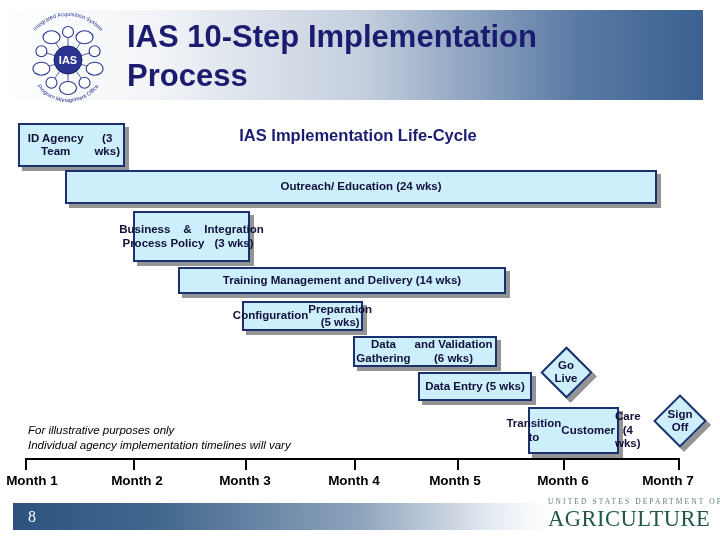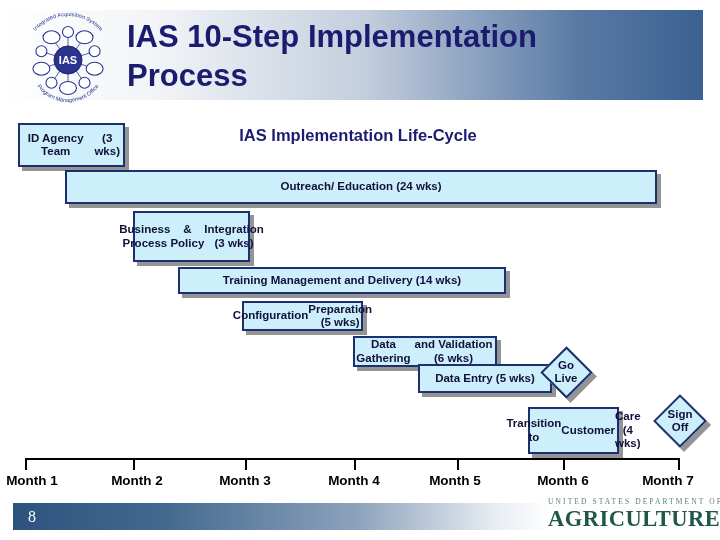--- a/index.html
+++ b/index.html
@@ -60,21 +60,21 @@
     font-family:"Liberation Serif",serif;font-weight:bold;font-style:italic;
     font-size:20px;color:var(--usda-blue);border-bottom:2.5px solid var(--usda-blue);
     display:inline-block;line-height:20px;padding-bottom:0px;
   }
   .usda-right{position:absolute;left:58px;top:2px;width:164px;}
   .usda-dept{
     font-family:"Liberation Serif",serif;font-size:7.5px;letter-spacing:2.1px;
     color:#5f8279;white-space:nowrap;
   }
   .usda-agriculture{
-    font-family:"Liberation Serif",serif;font-weight:bold;font-size:22.5px;
+    font-family:"Liberation Serif",serif;font-weight:normal;font-size:22.5px;
     color:var(--usda-green);letter-spacing:0.5px;line-height:24px;margin-top:1px;
   }
 </style>
 </head>
 <body>
 
 <div class="slide">
 
   <div class="header-band"></div>
 
@@ -139,21 +139,21 @@
         <div>Training Management and Delivery (14 wks)</div>
       </div>
       <div class="phase-box" style="left: 242px; top: 301px; width: 121px; height: 30px; align-items: center;">
         <div>Configuration</div>
         <div>Preparation (5 wks)</div>
       </div>
       <div class="phase-box" style="left: 353px; top: 336px; width: 144px; height: 31px;">
         <div>Data Gathering</div>
         <div>and Validation (6 wks)</div>
       </div>
-      <div class="phase-box" style="left: 418px; top: 364px; width: 134px; height: 29px;">
+      <div class="phase-box" style="left: 418px; top: 372px; width: 114px; height: 29px;">
         <div>Data Entry (5 wks)</div>
       </div>
       <div class="phase-box" style="left: 528px; top: 407px; width: 91px; height: 47px;">
         <div>Transition to</div>
         <div>Customer</div>
         <div>Care (4 wks)</div>
       </div>
       <div class="diamond-wrap" style="left: 547.5px; top: 353.5px; width: 37px; height: 37px;">
         <div class="diamond-shape"></div>
         <div class="diamond-label">
@@ -163,20 +163,24 @@
       </div>
       <div class="diamond-wrap" style="left: 661px; top: 402px; width: 38px; height: 38px;">
         <div class="diamond-shape"></div>
         <div class="diamond-label">
           <div>Sign</div>
           <div>Off</div>
         </div>
       </div>
     </div>
 
+  <div class="disclaimer">
+    <div>For illustrative purposes only</div>
+    <div>Individual agency implementation timelines will vary</div>
+  </div>
 
   <div id="timeline-layer">
       <div class="tl-line" style="left: 25px; top: 458px; width: 653px;"></div>
       <div class="tl-tick" style="left: 25px; top: 458px; height: 12px;"></div>
       <div class="tl-month" style="left: -18px; top: 473px;">Month 1</div>
       <div class="tl-tick" style="left: 133px; top: 458px; height: 12px;"></div>
       <div class="tl-month" style="left: 87px; top: 473px;">Month 2</div>
       <div class="tl-tick" style="left: 245px; top: 458px; height: 12px;"></div>
       <div class="tl-month" style="left: 195px; top: 473px;">Month 3</div>
       <div class="tl-tick" style="left: 354px; top: 458px; height: 12px;"></div>

